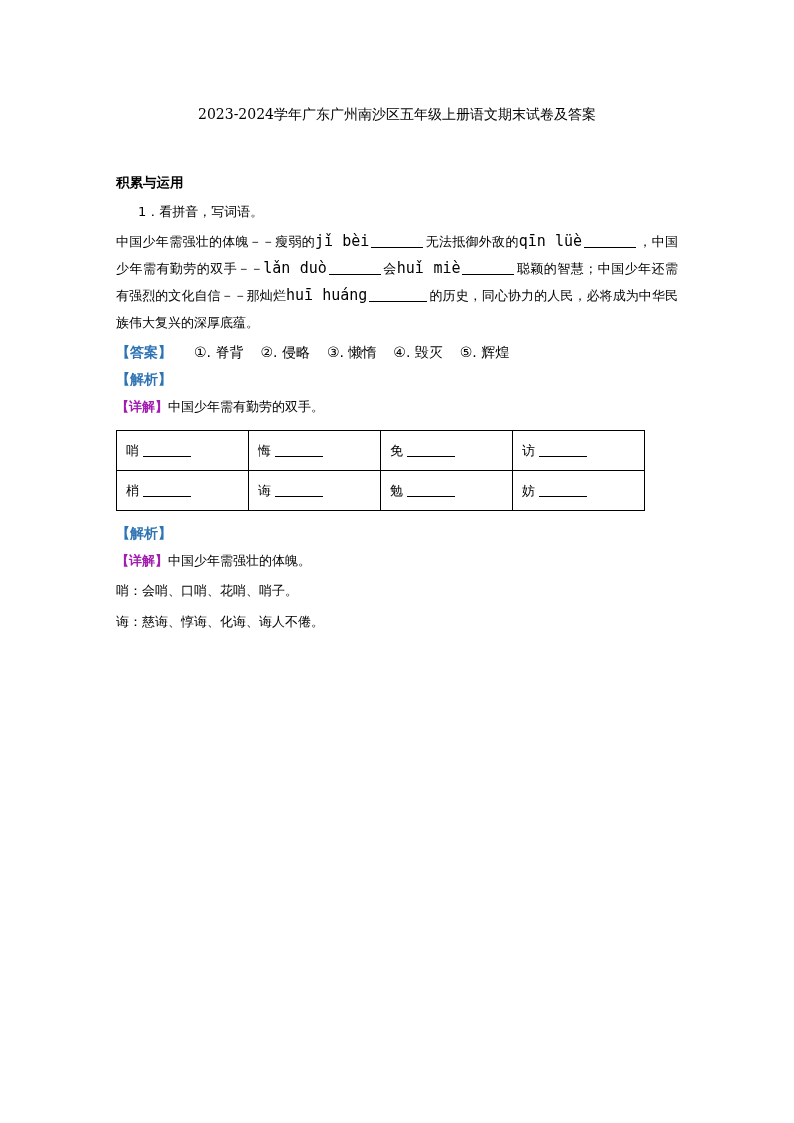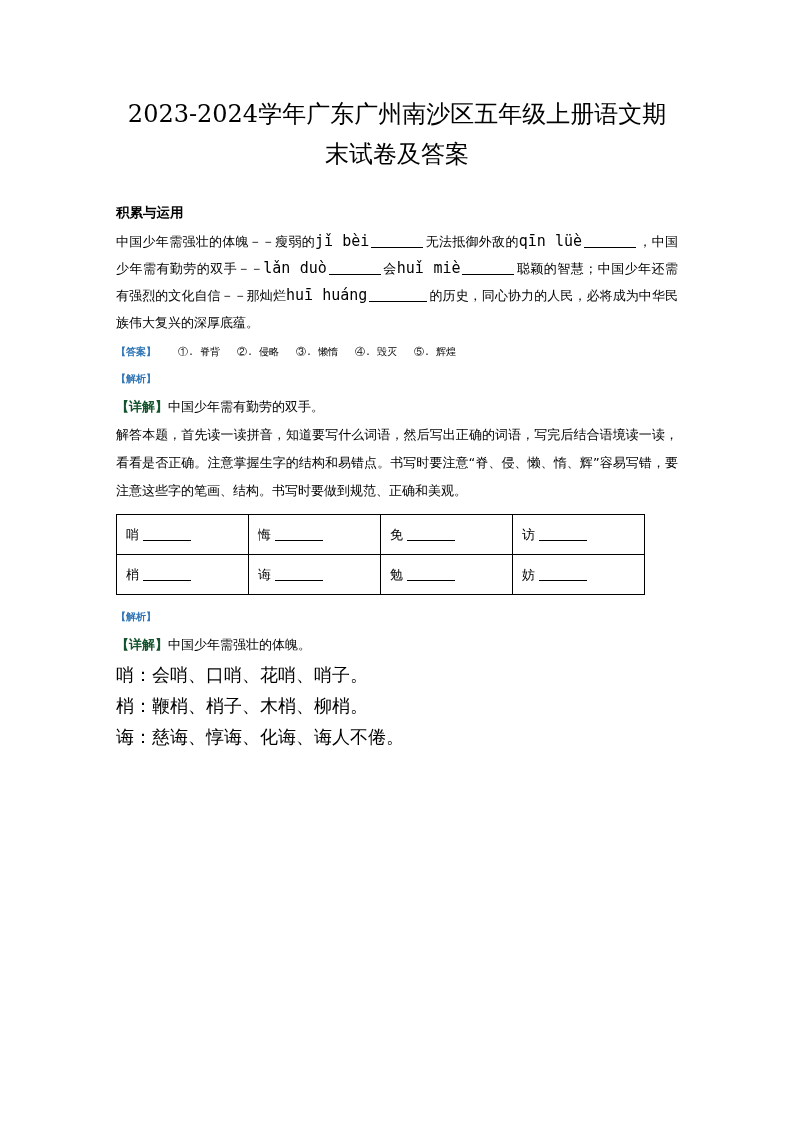--- a/index.html
+++ b/index.html
@@ -24,34 +24,34 @@
   .content {
     position: absolute;
     left: 116px;
     top: 94px;
     width: 562px;
   }
 
   
   .doc-title {
     font-family: "DejaVu Serif", "Liberation Serif", serif;
-    font-size: 24px;
+    font-size: 14px;
     line-height: 40px;
     text-align: center;
     font-weight: normal;
     margin: 0 0 8px 0;
     letter-spacing: 0px;
   }
 
   
   .section-heading {
     font-size: 13.5px;
     font-weight: bold;
     line-height: 28px;
-    margin: 10px 0 2px 0;
+    margin: 20px 0 2px 0;
   }
 
   
   .q-stem {
     font-size: 13px;
     line-height: 28px;
     margin: 0 0 2px 0;
     text-indent: 22px;
   }
   .q-stem.noindent { text-indent: 14px; }
@@ -74,48 +74,47 @@
     border-bottom: 1.3px solid #000;
     width: 52px;
     height: 13px;
     vertical-align: -2px;
     margin: 0 2px;
   }
   .blank-underline.wide { width: 58px; }
 
   
   .ans-line {
-    font-size: 10px;
+    font-size: 14px;
     line-height: 27px;
     margin: 0;
-    font-family: Liberation Mono, monospace;
   }
   .tag-blue {
     color: #2E74B5;
     font-weight: bold;
   }
   .tag-black {
-    color: #14532d;
+    color: #a21caf;
     font-weight: bold;
   }
   .ans-item {
     white-space: nowrap;
     margin-right: 17px;
   }
   .ans-gap { display: inline-block; width: 22px; }
 
   .explain-para {
     font-size: 13px;
     line-height: 28px;
     margin: 0;
     text-align: justify;
     text-justify: inter-ideograph;
   }
   .example-line {
-    font-size: 18px;
+    font-size: 13px;
     line-height: 31px;
     margin: 0;
   }
 
   
   table.cmp-table {
     border-collapse: collapse;
     width: 529px;
     margin: 9px 0 9px 0;
     table-layout: fixed;
@@ -143,40 +142,40 @@
 
 <div class="page">
   <div class="content">
 
     <h1 class="doc-title">2023-2024学年广东广州南沙区五年级上册语文期末试卷及答案</h1>
 
     <div class="spacer-sm"></div>
 
     <div class="section-heading">积累与运用</div>
 
+    <p class="q-stem">1．看拼音，写词语。</p>
 
     <p class="body-para">
       <span>中国少年需强壮的体魄－－瘦弱的</span><span class="pinyin">jǐ bèi</span><span class="blank-underline"></span><span>无法抵御外敌的</span><span class="pinyin">qīn lüè</span><span class="blank-underline"></span><span>，中国少年需有勤劳的双手－－</span><span class="pinyin">lǎn duò</span><span class="blank-underline"></span><span>会</span><span class="pinyin">huǐ miè</span><span class="blank-underline"></span><span>聪颖的智慧；中国少年还需有强烈的文化自信－－那灿烂</span><span class="pinyin">huī  huáng</span><span class="blank-underline wide"></span><span>的历史，同心协力的人民，必将成为中华民族伟大复兴的深厚底蕴。</span>
     </p>
 
     <div class="spacer-xs"></div>
 
     <p class="ans-line">
       <span class="tag-blue">【答案】</span><span class="ans-gap"></span><span class="ans-item">①. 脊背</span><span class="ans-item">②. 侵略</span><span class="ans-item">③. 懒惰</span><span class="ans-item">④. 毁灭</span><span class="ans-item">⑤. 辉煌</span>
     </p>
 
     <p class="ans-line">
       <span class="tag-blue">【解析】</span>
     </p>
 
     <p class="explain-para">
       <span class="tag-black">【详解】</span><span>中国少年需有勤劳的双手。</span>
     </p>
 
-    <p class="explain-para">解答本题，首先读一读拼音，知道要写什么词语，然后写出正确的词语，写完后结合语境读一读，看看是否正确。注意掌握生字的结构和易错点。书写时要注意“脊、侵、懒、惰、辉”容易写错，要注意这些字的笔画、结构。书写时要做到规范、正确和美观。</p>
 
 
     <table class="cmp-table">
       <tbody>
         <tr>
           <td><span>哨</span><span class="cell-blank"></span></td>
           <td><span>悔</span><span class="cell-blank"></span></td>
           <td><span>免</span><span class="cell-blank"></span></td>
           <td><span>访</span><span class="cell-blank"></span></td>
         </tr>
@@ -192,17 +191,16 @@
 
     <p class="ans-line">
       <span class="tag-blue">【解析】</span>
     </p>
 
     <p class="explain-para">
       <span class="tag-black">【详解】</span><span>中国少年需强壮的体魄。</span>
     </p>
 
     <p class="example-line">哨：会哨、口哨、花哨、哨子。</p>
-    <p class="example-line">梢：鞭梢、梢子、木梢、柳梢。</p>
     <p class="example-line">诲：慈诲、惇诲、化诲、诲人不倦。</p>
 
   </div>
 </div>
 
 </body></html>

